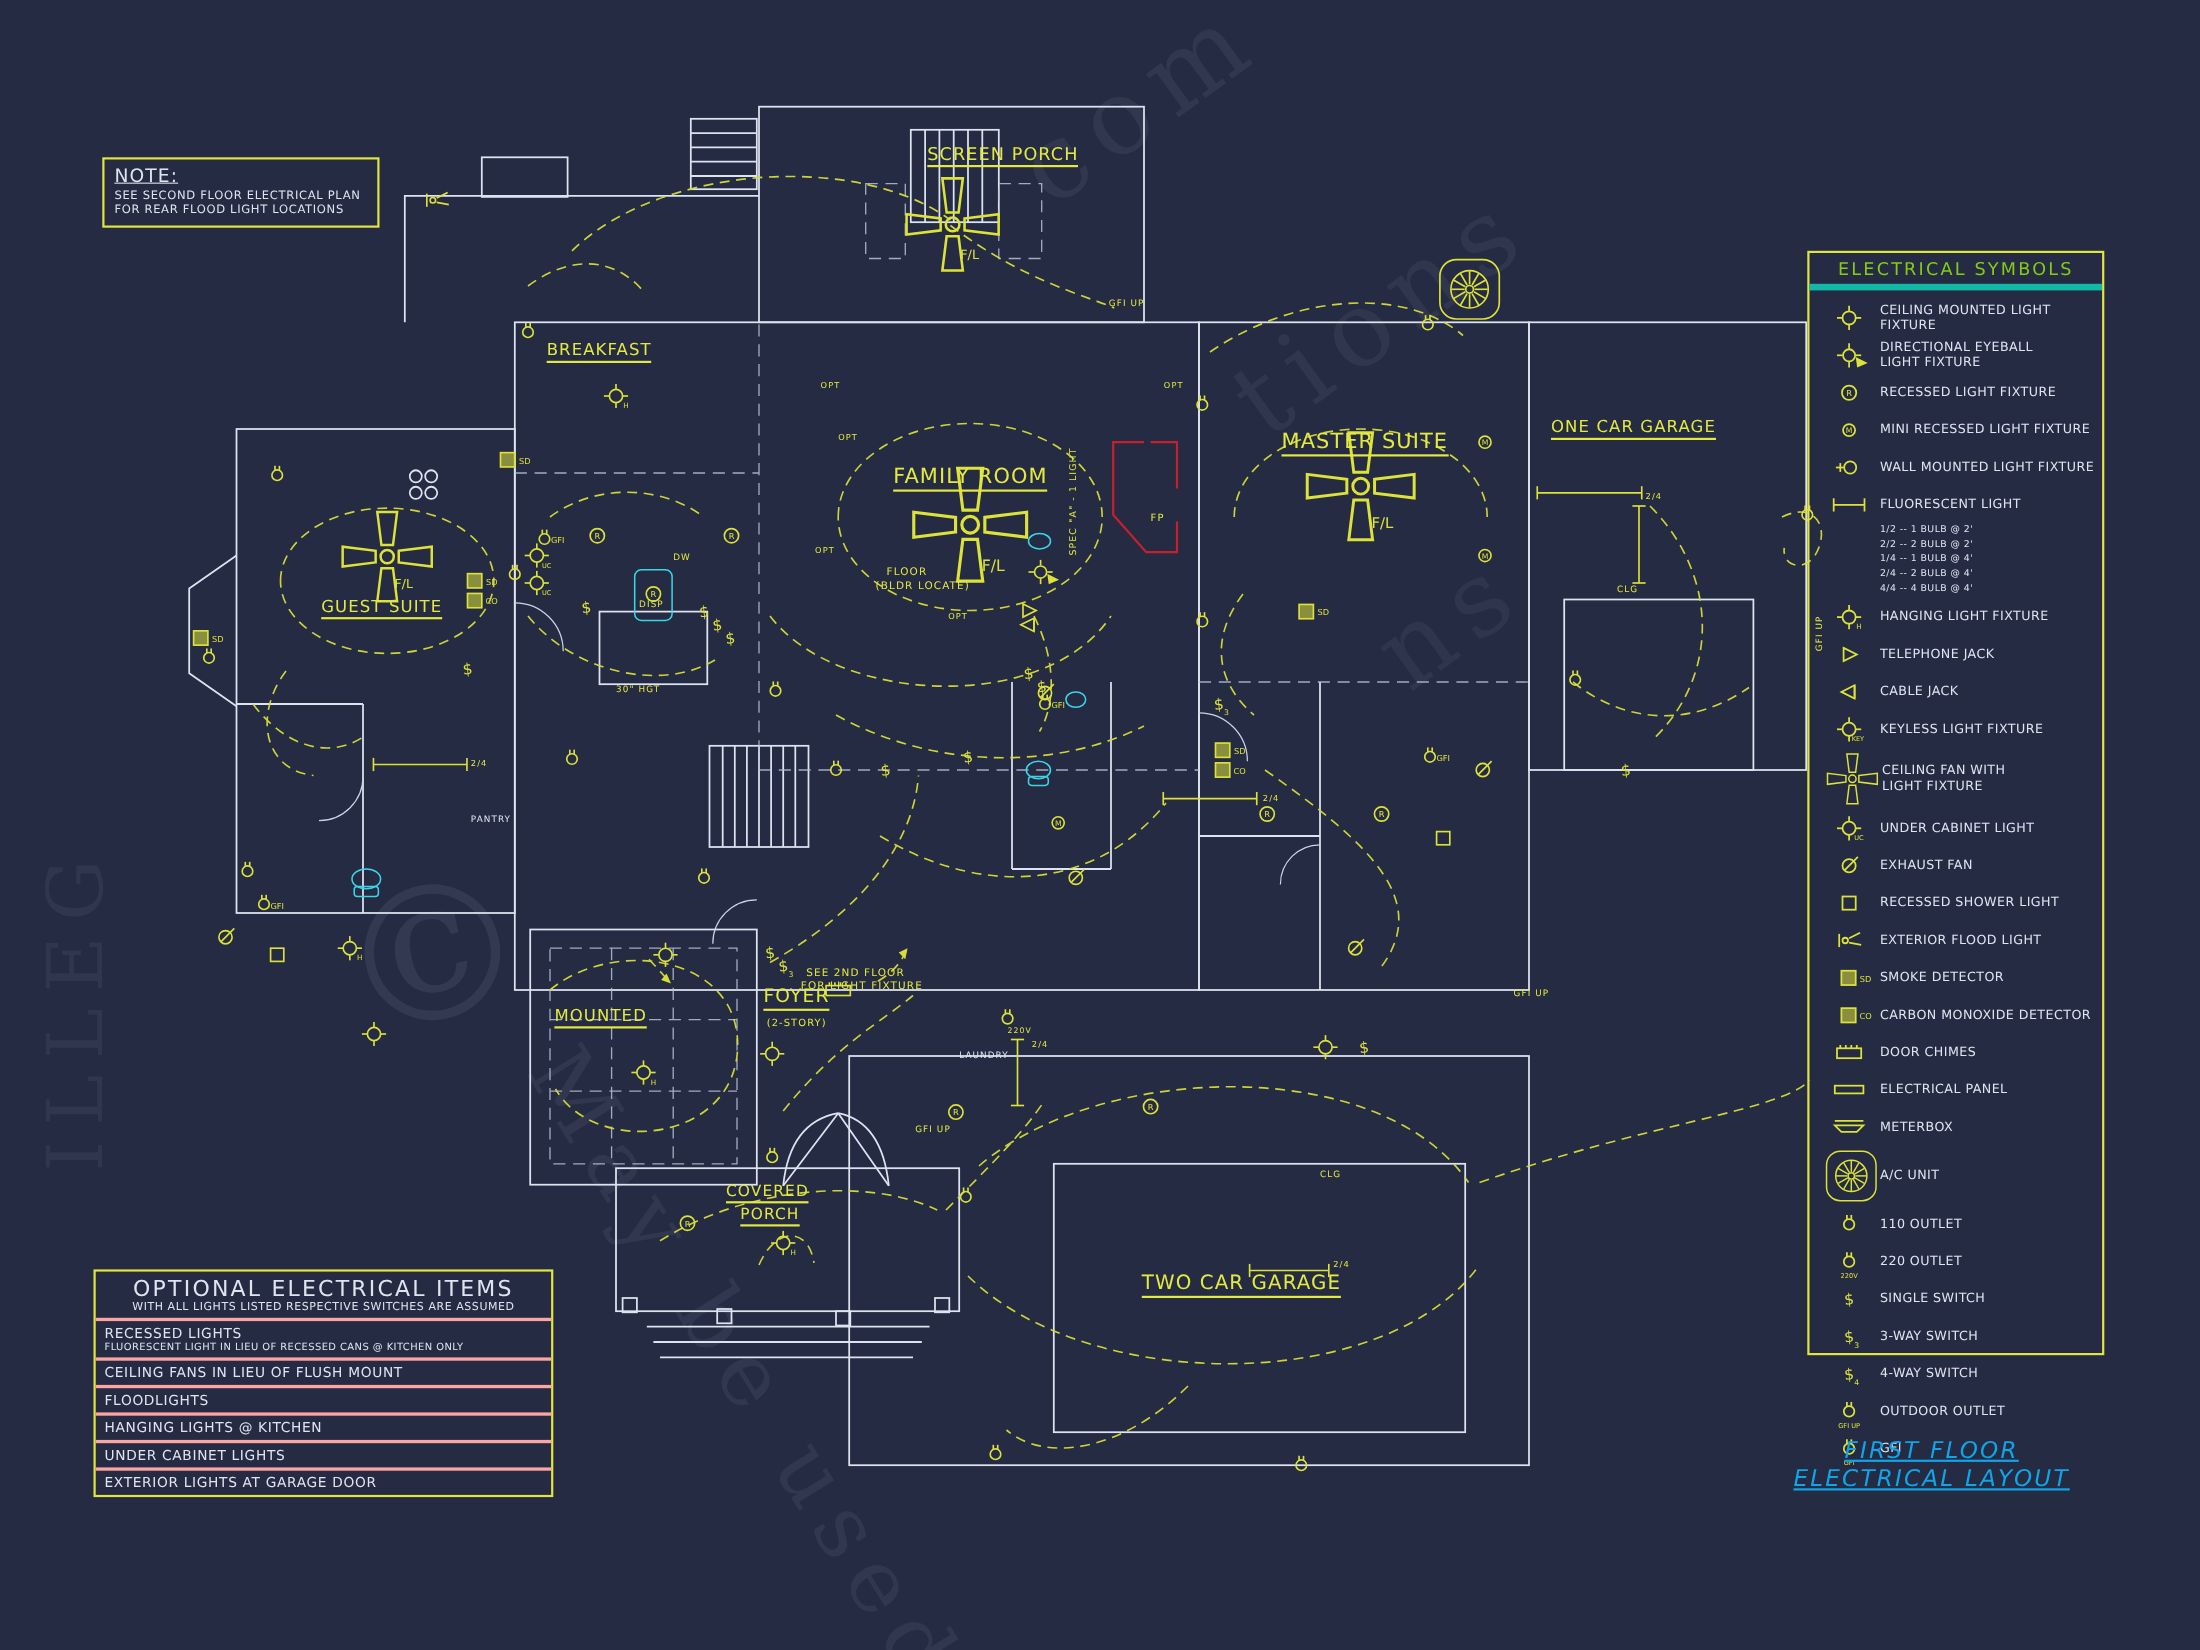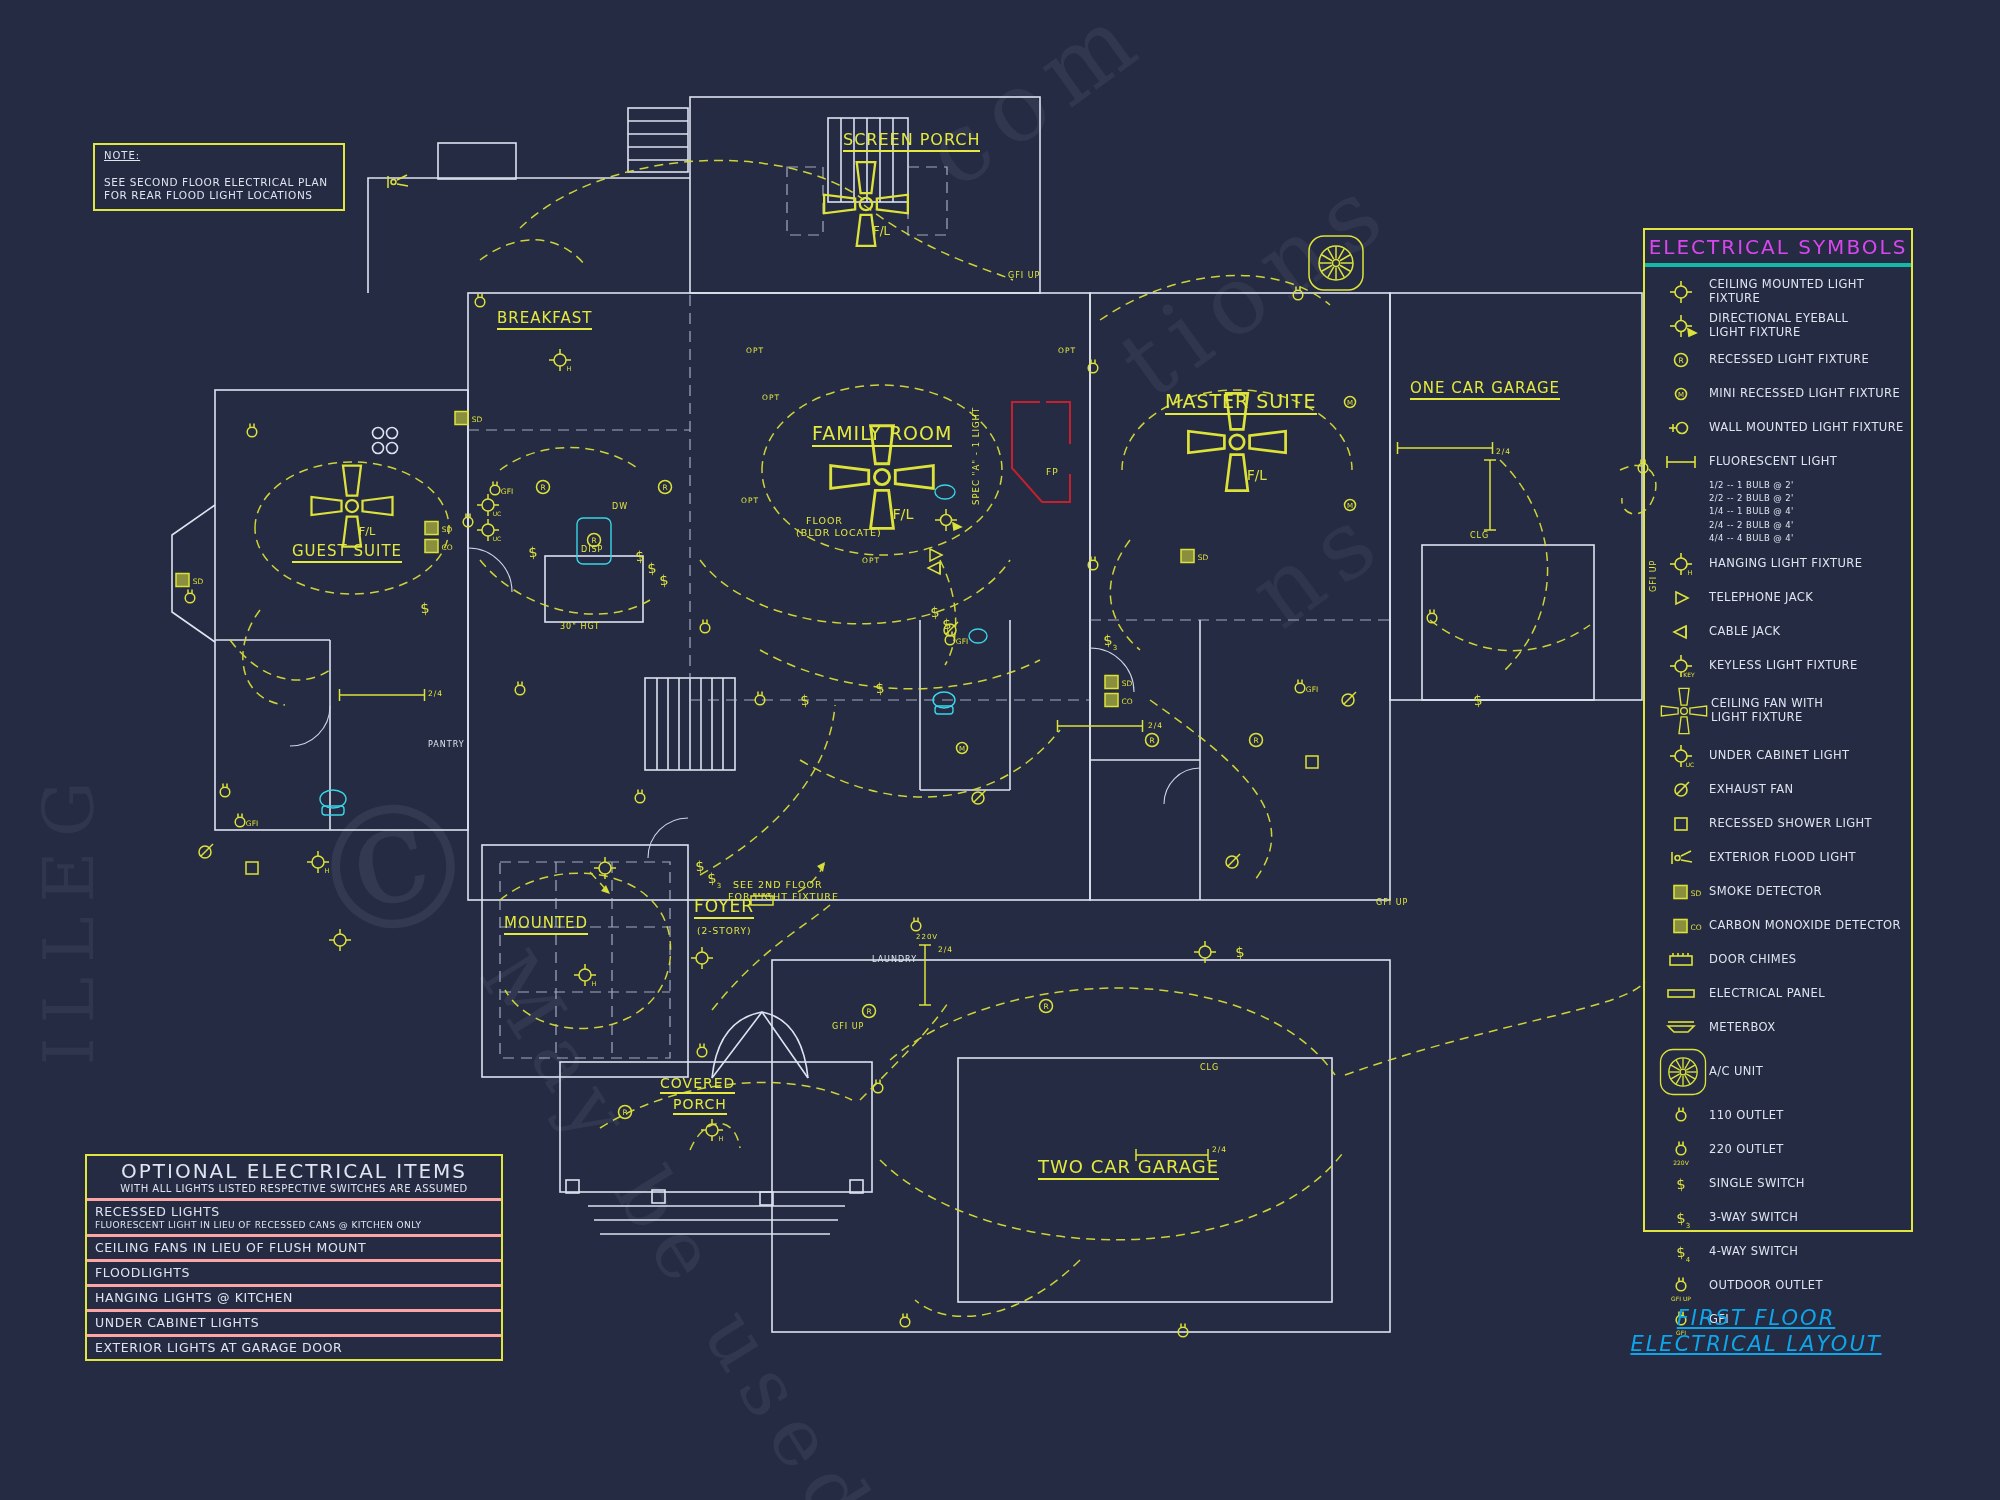--- a/index.html
+++ b/index.html
@@ -20,27 +20,27 @@
   #plan-labels{position:absolute;left:0;top:0;width:2000px;height:1500px;z-index:3;pointer-events:none;}
   .pl{position:absolute;white-space:nowrap;letter-spacing:1px;transform-origin:left top;line-height:1;}
   .pl.u{border-bottom:2px solid currentColor;padding-bottom:2px;}
   
   #wm{position:absolute;left:0;top:0;width:2000px;height:1500px;z-index:1;pointer-events:none;}
   .wmk{position:absolute;font-family:"DejaVu Serif",serif;color:#aab4d4;transform-origin:left top;
        white-space:nowrap;letter-spacing:14px;}
   
   .note-box{position:absolute;left:93px;top:143px;width:230px;z-index:4;
             border:2px solid #e0e63f;padding:5px 9px 7px 9px;color:#dfe4f0;}
-  .note-box .nh{font-size:10px;text-decoration:underline;letter-spacing:1px;margin-bottom:15px;}
+  .note-box .nh{font-size:17px;text-decoration:underline;letter-spacing:1px;margin-bottom:2px;}
   .note-box .nl{font-size:10.5px;letter-spacing:.6px;line-height:1.25;}
   
   .legend{position:absolute;left:1643px;top:228px;width:270px;height:1004px;z-index:4;
           border:2px solid #e0e63f;box-sizing:border-box;}
-  .legend .lt{font-size:20px;color:#d946ef;letter-spacing:2px;text-align:center;
-              padding:5px 0 4px 0;border-bottom:4px solid #14b8a6;}
+  .legend .lt{font-size:16px;color:#84cc16;letter-spacing:2px;text-align:center;
+              padding:5px 0 4px 0;border-bottom:6px solid #14b8a6;}
   .lrows{padding:6px 6px 0 12px;}
   .lrow{display:flex;align-items:center;margin:4px 0;}
   .licon{flex:0 0 52px;display:flex;justify-content:center;align-items:center;}
   .licon svg{stroke:#dde23a;fill:none;stroke-width:1.6;overflow:visible;}
   .licon svg text{fill:#dde23a;stroke:none;text-anchor:middle;font-family:"DejaVu Sans",sans-serif;}
   .llab{font-size:11.5px;color:#dfe4f0;letter-spacing:.4px;line-height:1.2;white-space:pre-line;}
   .lsubs{margin:-2px 0 2px 52px;}
   .lsub{font-size:8.5px;color:#dfe4f0;letter-spacing:.4px;line-height:1.55;}
   
   .opt{position:absolute;left:85px;top:1154px;width:418px;z-index:4;

